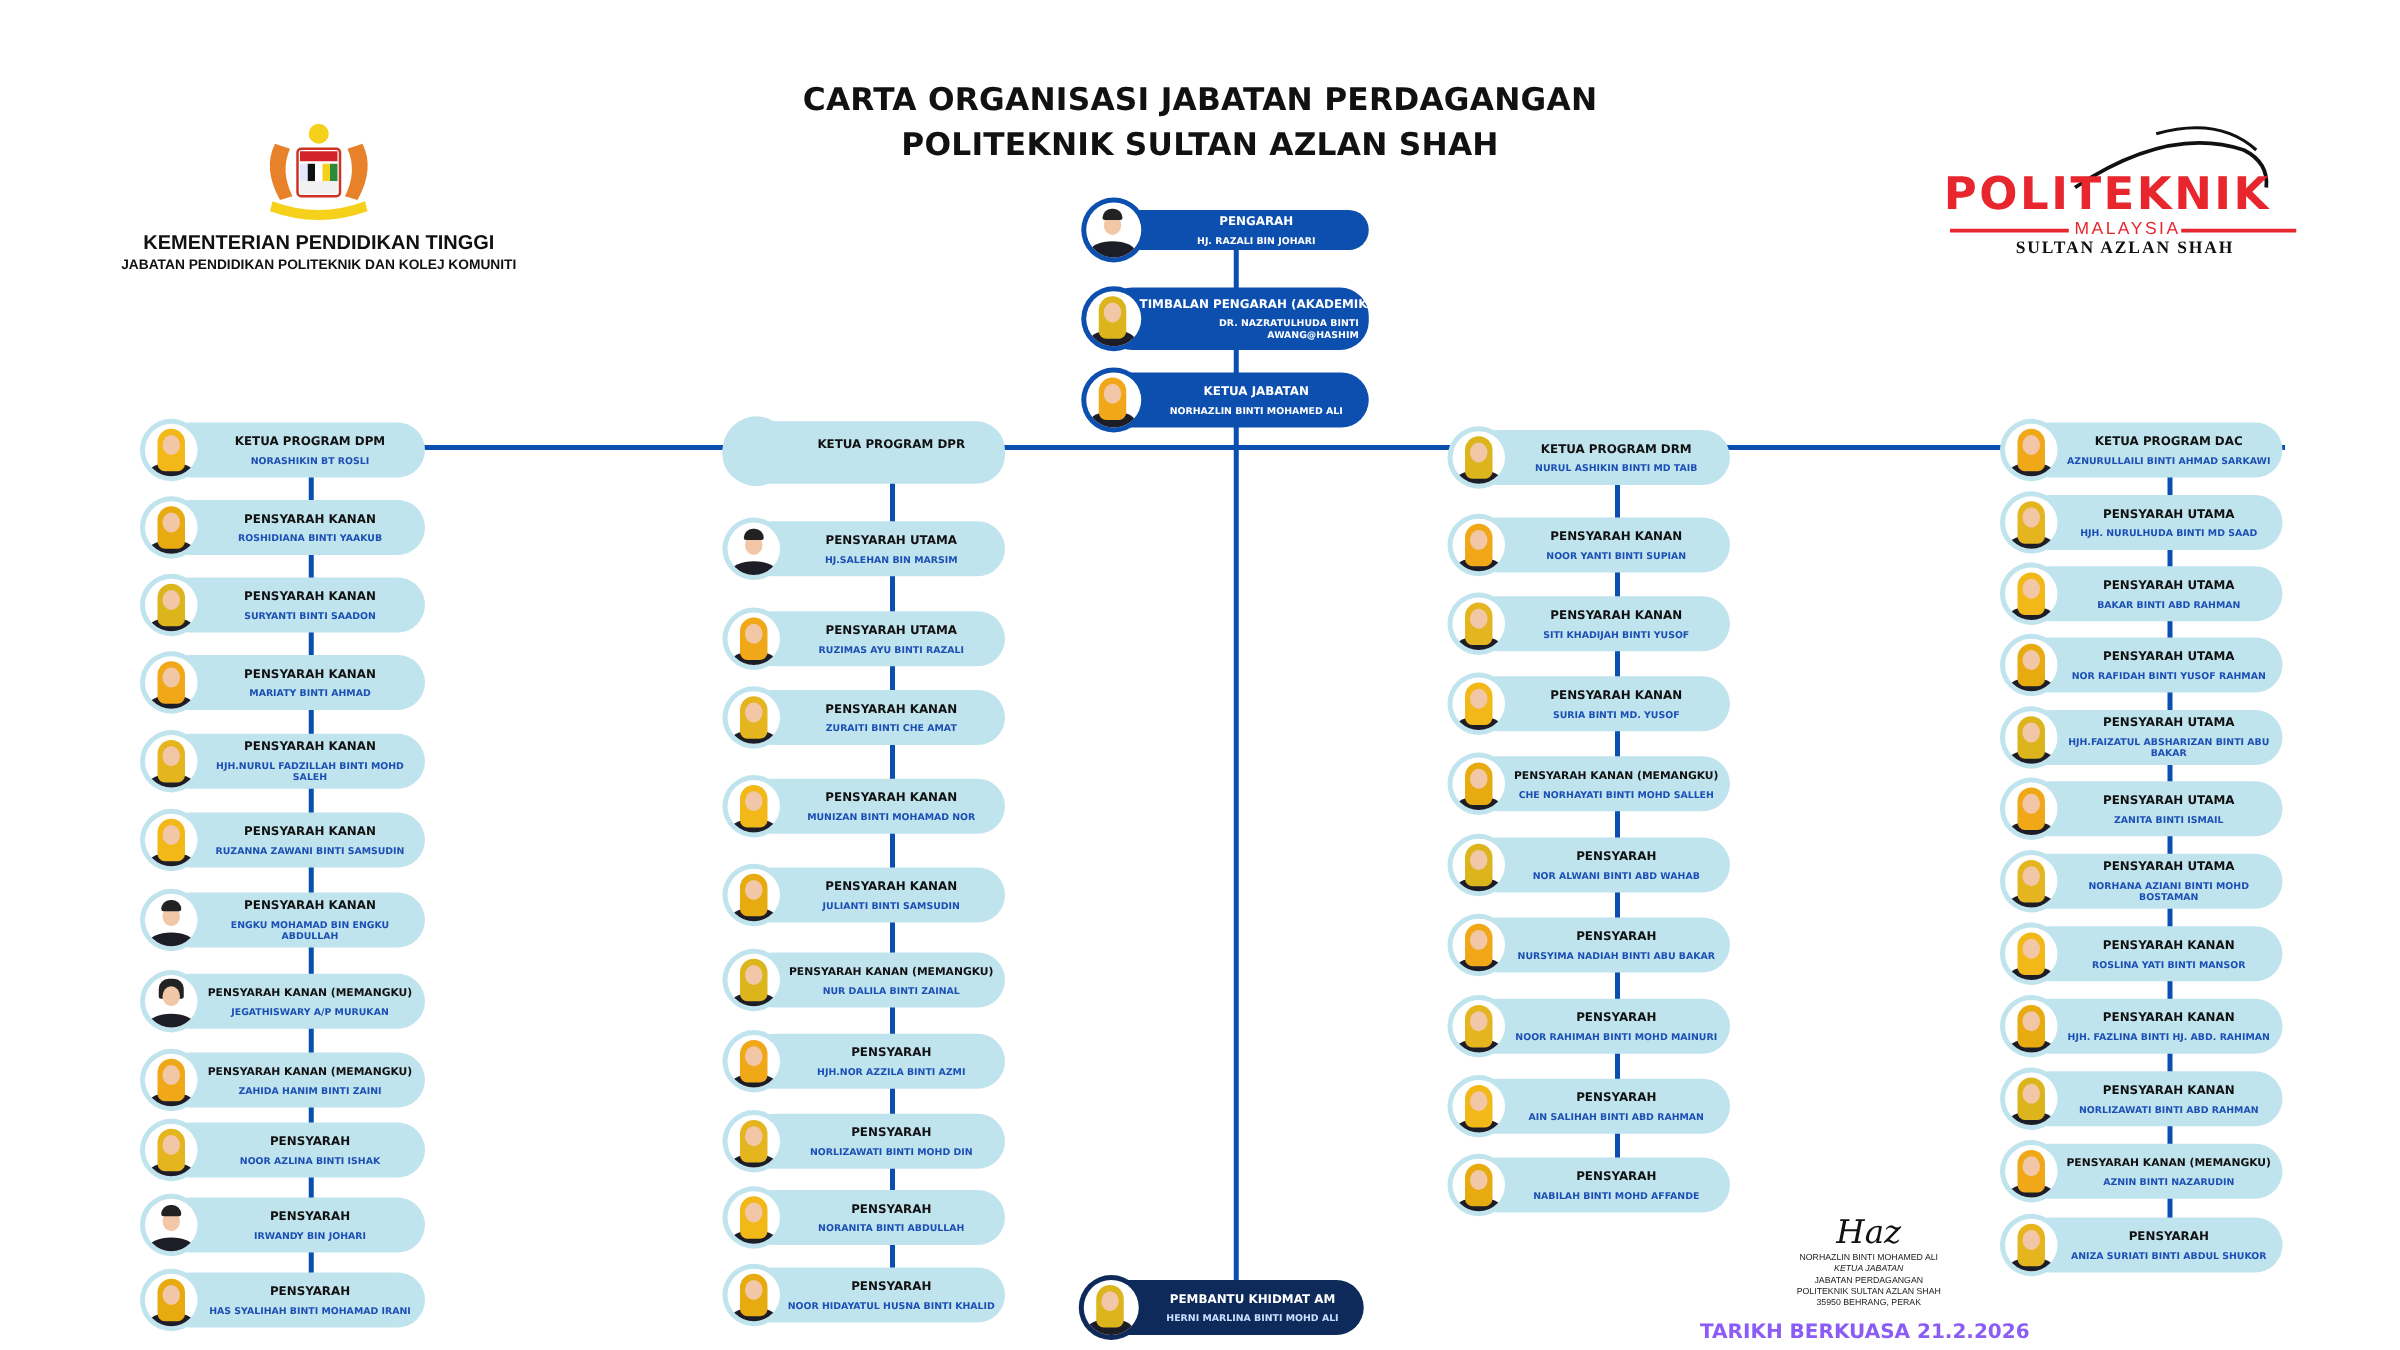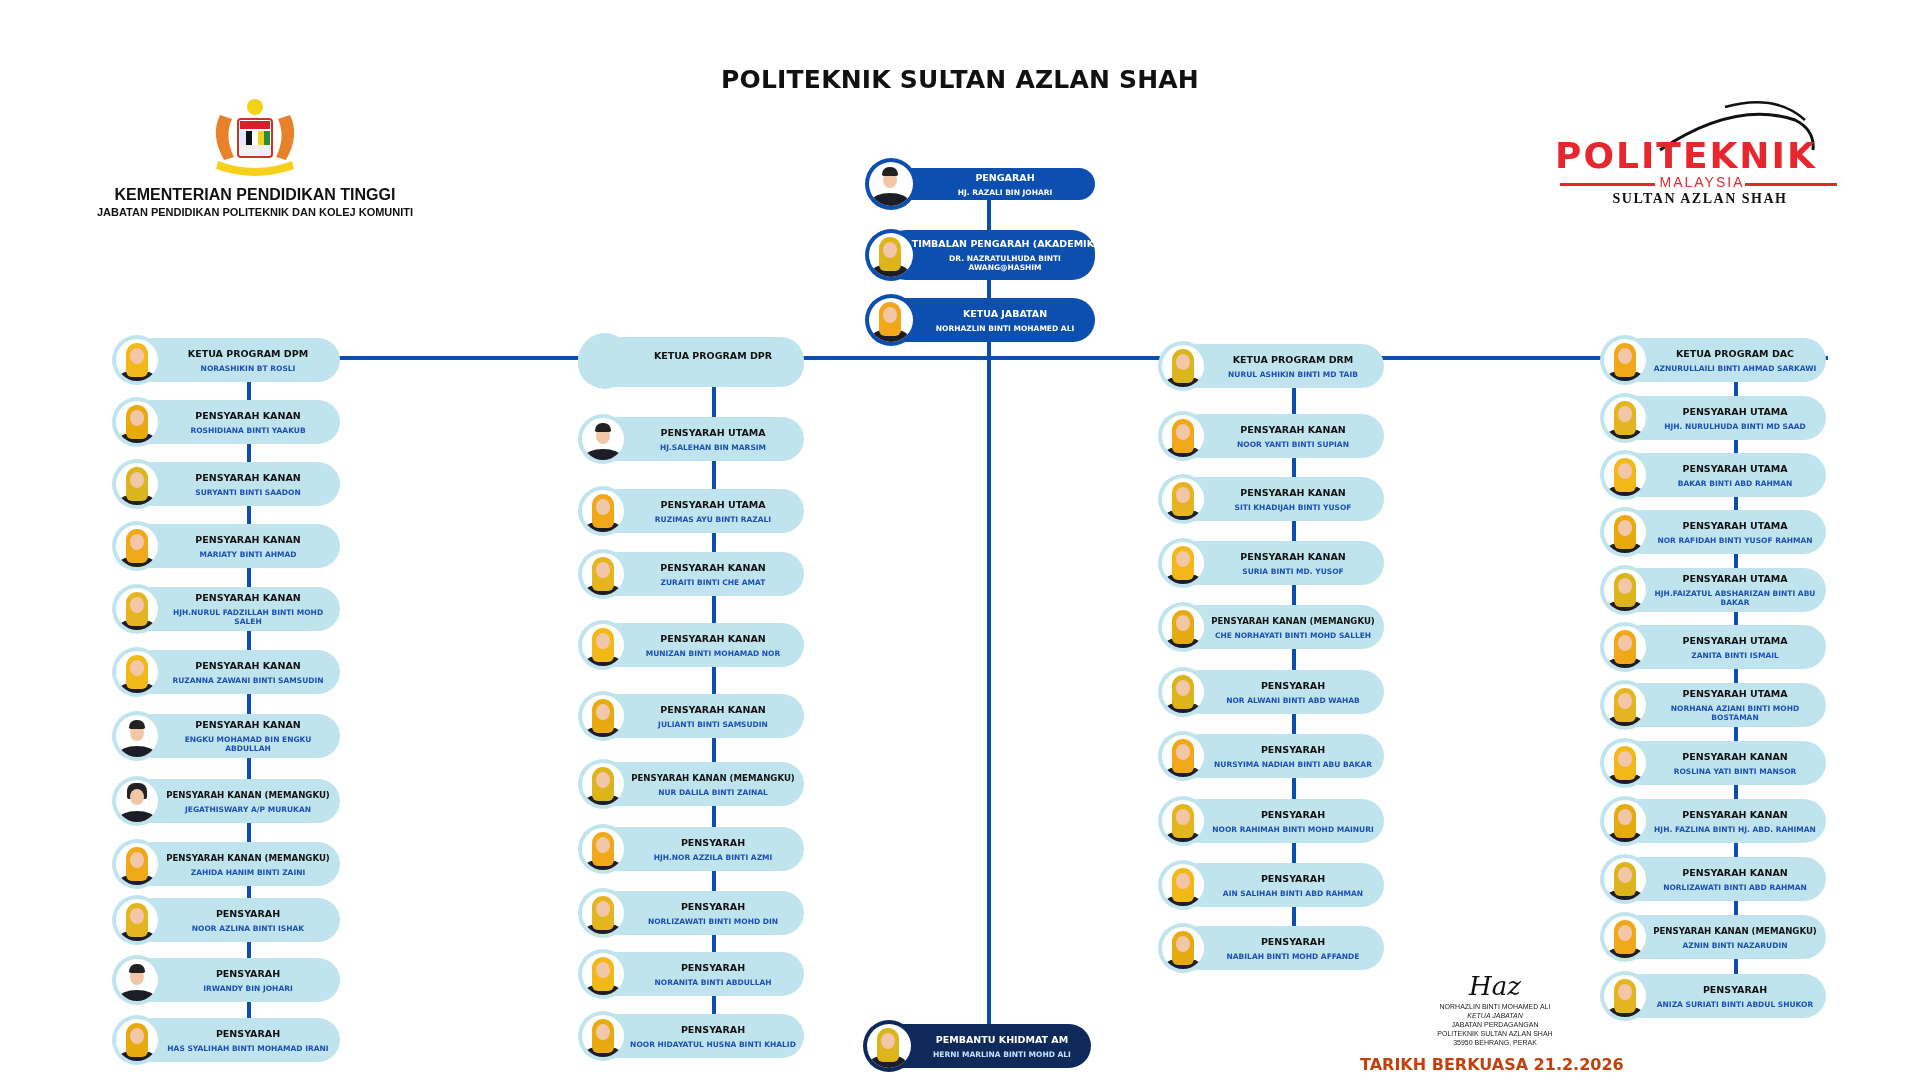--- a/index.html
+++ b/index.html
@@ -54,26 +54,27 @@
   .card.navy .name { color: #c8e0ff; }
 
   .card.noav .pill { left: 0; }
   .card.noav .blob { position: absolute; left: 0; top: -4px; width: 54px; height: 56px; border-radius: 50%; background: #c0e4ee; }
   .card.noav .txt { align-items: center; justify-content: flex-start; padding-top: 13px; }
 
   .sign { position: absolute; left: 1395px; top: 970px; width: 200px; text-align: center; }
   .sign-mark { font-family: "DejaVu Serif", serif; font-style: italic; font-size: 26px; color: #111; height: 32px; line-height: 32px; }
   .sign-line { font-family: "Liberation Sans", sans-serif; font-size: 7px; color: #222; line-height: 9px; }
   .sign-line.it { font-style: italic; }
-  .validity { position: absolute; left: 1360px; top: 1055px; font-family: "DejaVu Sans", sans-serif; font-weight: bold; font-size: 16px; color: #c2410c; }
+  .validity { position: absolute; left: 1360px; top: 1055px; font-family: "DejaVu Sans", sans-serif; font-weight: bold; font-size: 16px; color: #8b5cf6; }
 </style>
 </head>
 <body>
 
 <div class="title">
+  <div>CARTA ORGANISASI JABATAN PERDAGANGAN</div>
   <div>POLITEKNIK SULTAN AZLAN SHAH</div>
 </div>
 
 <div class="ministry">
   <div class="crest">
     <svg width="110" height="85" viewBox="0 0 110 85">
       <circle cx="55" cy="12" r="8" fill="#f6d11b"></circle>
       <path d="M44 14 a11 11 0 0 0 22 0 a9 9 0 0 1 -22 0z" fill="#f6d11b"></path>
       <rect x="38" y="24" width="34" height="38" rx="3" fill="#fff" stroke="#c32" stroke-width="2"></rect>
       <rect x="40" y="26" width="30" height="8" fill="#d2232a"></rect>
@@ -130,21 +131,21 @@
     </div>
     <div class="card dark" style="left: 865px; top: 230px; width: 230px; height: 50px;">
       <div class="pill"></div>
       <div class="avatar" style="width: 52px; height: 52px; margin-top: -26px;">
         <div class="face">
           <div class="body"></div>
           <div class="hijab" style="background:#dcb41c"></div>
           <div class="skin"></div>
         </div>
       </div>
-      <div class="txt" style="left: 58px;">
+      <div class="txt" style="left: 58px; text-align: right;">
         <div class="role" style="font-size: 9.5px;">TIMBALAN PENGARAH (AKADEMIK)</div>
         <div class="name">DR. NAZRATULHUDA BINTI AWANG@HASHIM</div>
       </div>
     </div>
     <div class="card dark" style="left: 865px; top: 298px; width: 230px; height: 44px;">
       <div class="pill"></div>
       <div class="avatar" style="width: 52px; height: 52px; margin-top: -26px;">
         <div class="face">
           <div class="body"></div>
           <div class="hijab" style="background:#f0a818"></div>

